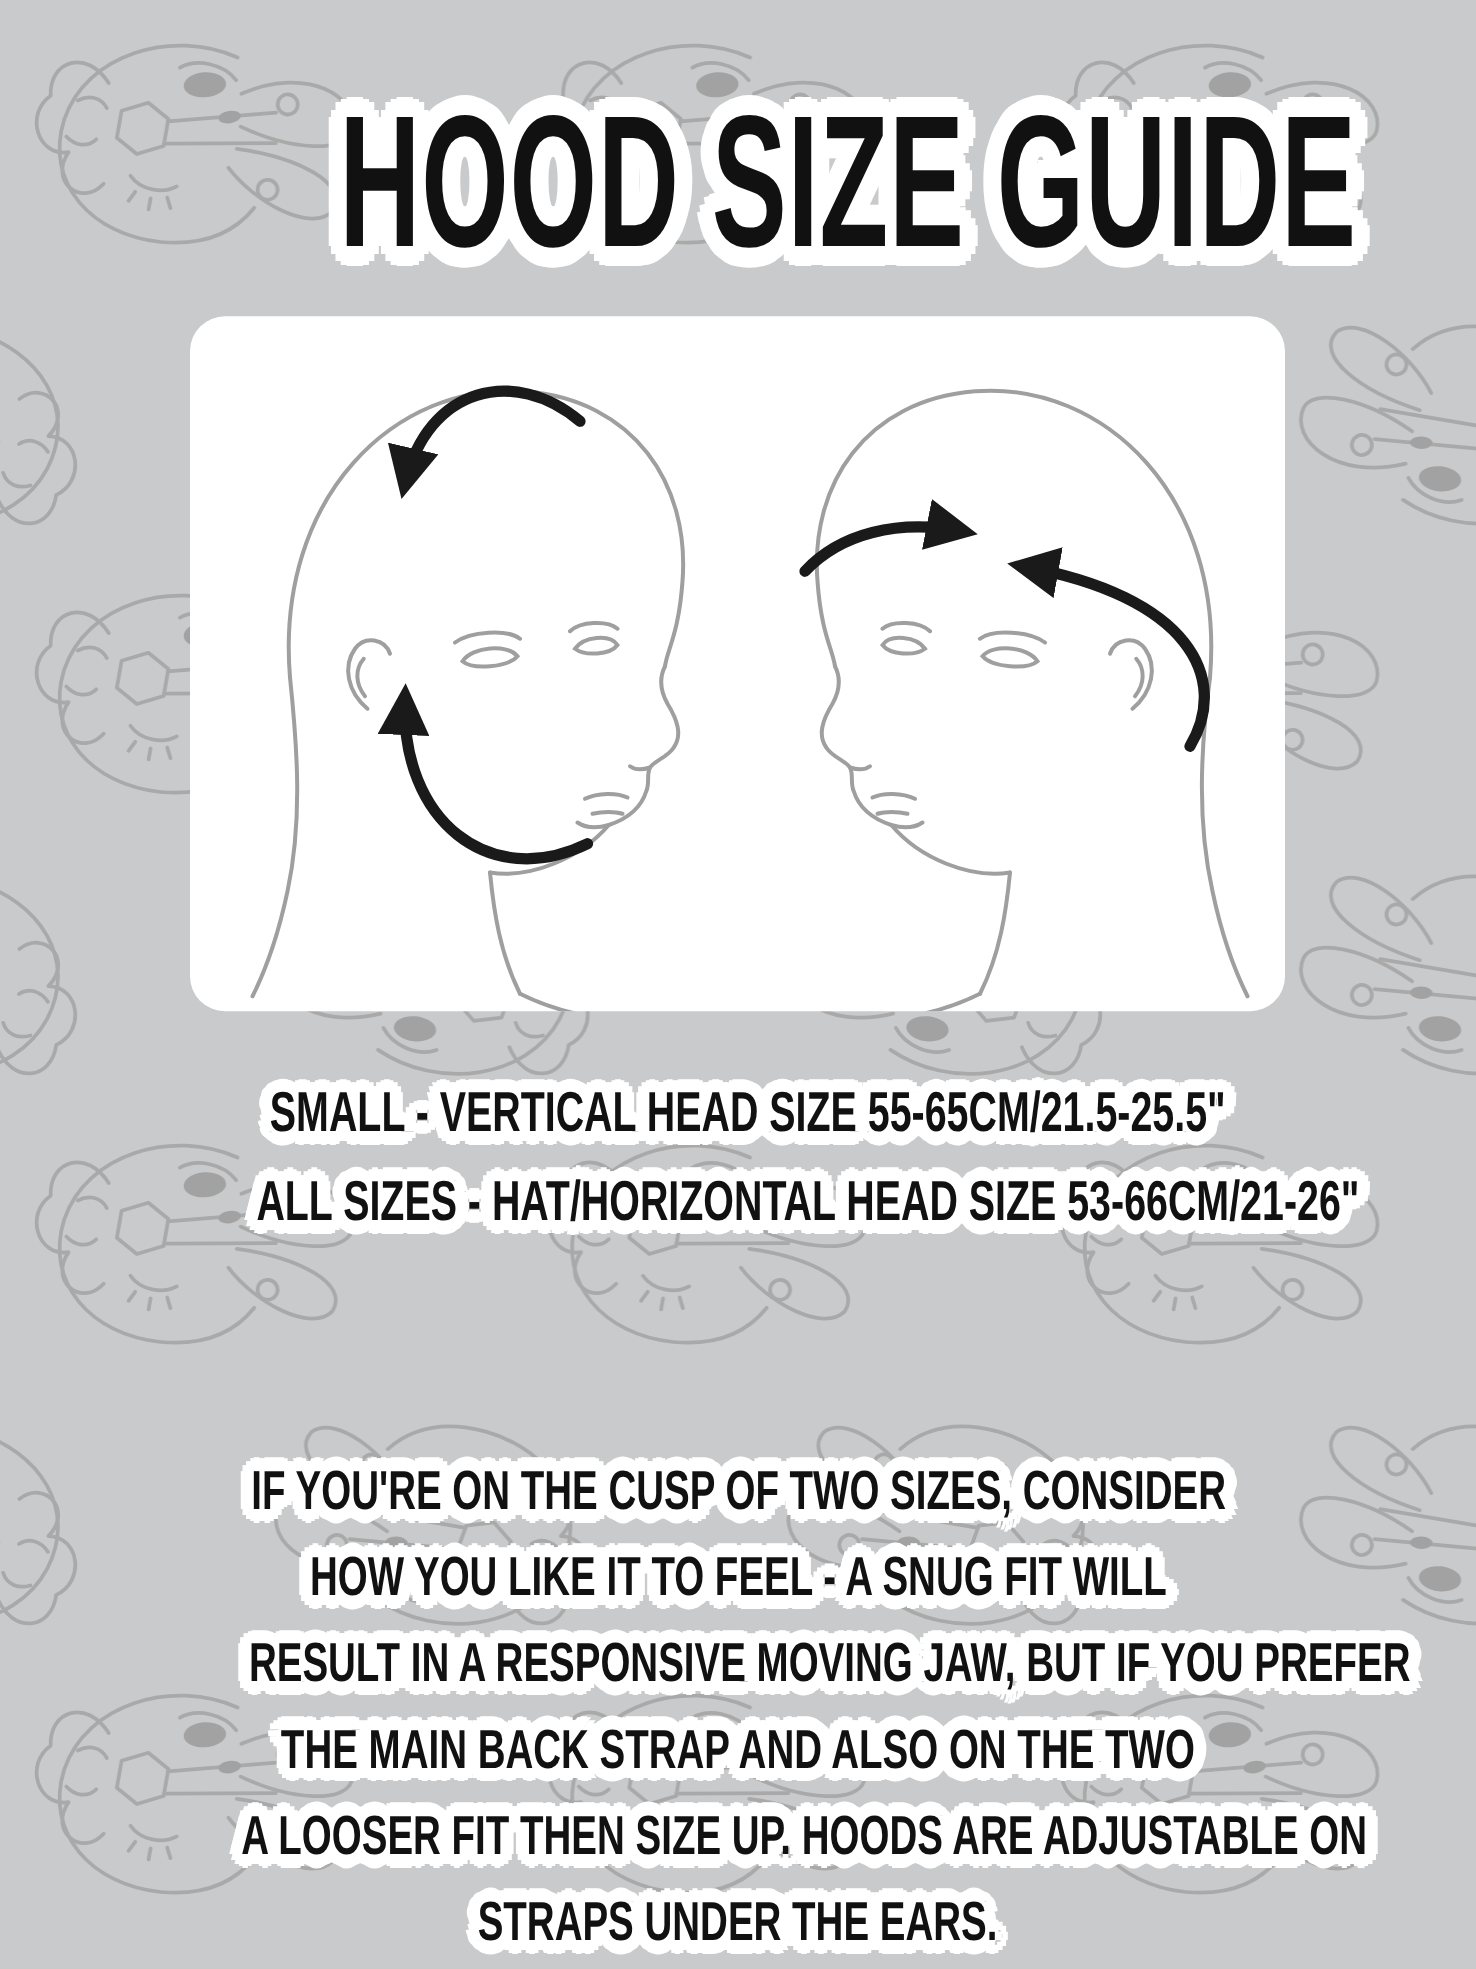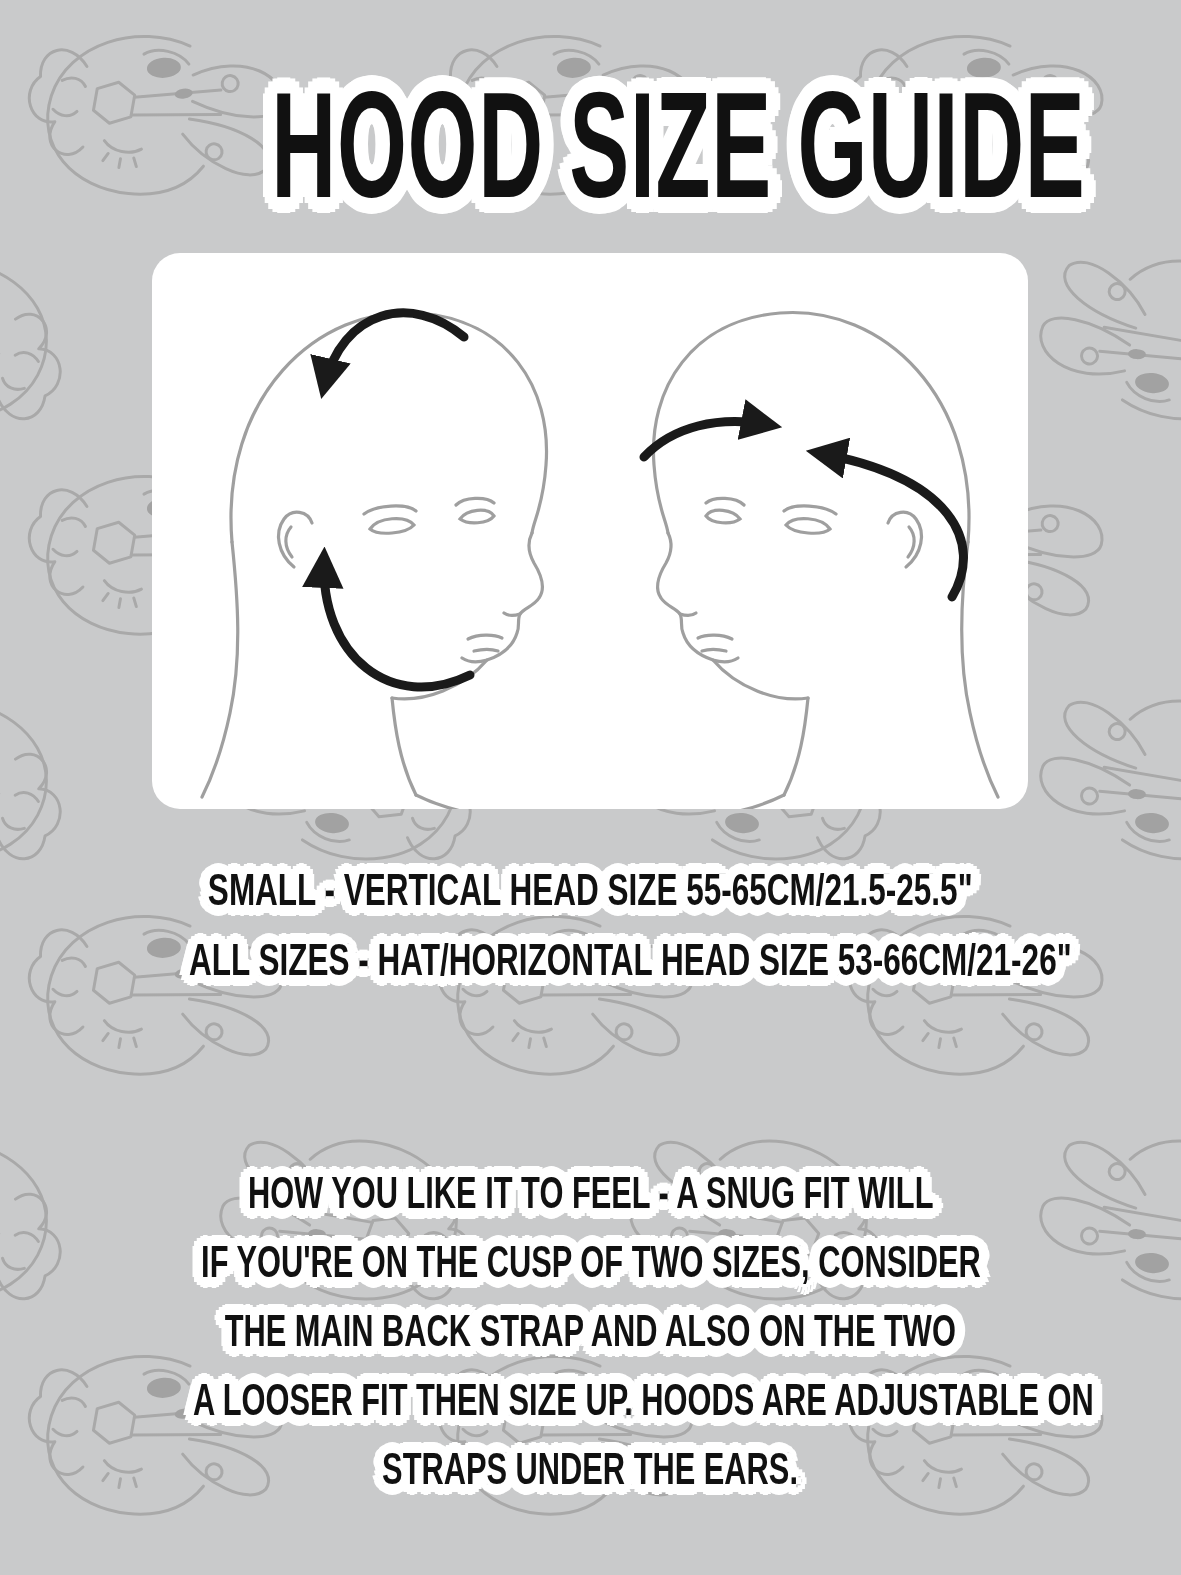--- a/index.html
+++ b/index.html
@@ -35,21 +35,21 @@
 
   .title{position:absolute;top:70px;left:0;width:100%;}
   .title .cond{font-size:150px;line-height:1;transform:scaleX(0.60);letter-spacing:1px;}
 
   .card{
     position:absolute;top:253px;left:152px;width:876px;height:556px;
     background:#ffffff;border-radius:28px;
   }
 
   .sizes{position:absolute;top:860px;left:0;width:100%;}
-  .sizes .line{line-height:60px;}
+  .sizes .line{line-height:60px;padding-left:16px;}
   .sizes .cond{font-size:45px;transform:scaleX(0.70);}
 
   .note{position:absolute;top:1163px;left:0;width:100%;}
   .note .line{line-height:59px;}
   .note .cond{font-size:44px;transform:scaleX(0.70);}
 </style>
 </head>
 <body>
 
 <svg class="bg" width="1181" height="1575" aria-hidden="true">
@@ -139,20 +139,21 @@
       </g>
     </svg>
   </div>
 
   <div class="sizes">
     <div class="line"><span class="cond st-sm">SMALL - VERTICAL HEAD SIZE 55-65CM/21.5-25.5"</span></div>
     <div class="line"><span class="cond st-sm">ALL SIZES - HAT/HORIZONTAL HEAD SIZE 53-66CM/21-26"</span></div>
   </div>
 
   <div class="note">
+    <div class="line"><span class="cond st-sm">IF YOU'RE ON THE CUSP OF TWO SIZES, CONSIDER</span></div>
     <div class="line"><span class="cond st-sm">HOW YOU LIKE IT TO FEEL - A SNUG FIT WILL</span></div>
-    <div class="line"><span class="cond st-sm">IF YOU'RE ON THE CUSP OF TWO SIZES, CONSIDER</span></div>
+    <div class="line"><span class="cond st-sm">RESULT IN A RESPONSIVE MOVING JAW, BUT IF YOU PREFER</span></div>
     <div class="line"><span class="cond st-sm">THE MAIN BACK STRAP AND ALSO ON THE TWO</span></div>
     <div class="line"><span class="cond st-sm">A LOOSER FIT THEN SIZE UP. HOODS ARE ADJUSTABLE ON</span></div>
     <div class="line"><span class="cond st-sm">STRAPS UNDER THE EARS.</span></div>
   </div>
 
 </div>
 
 </body></html>

